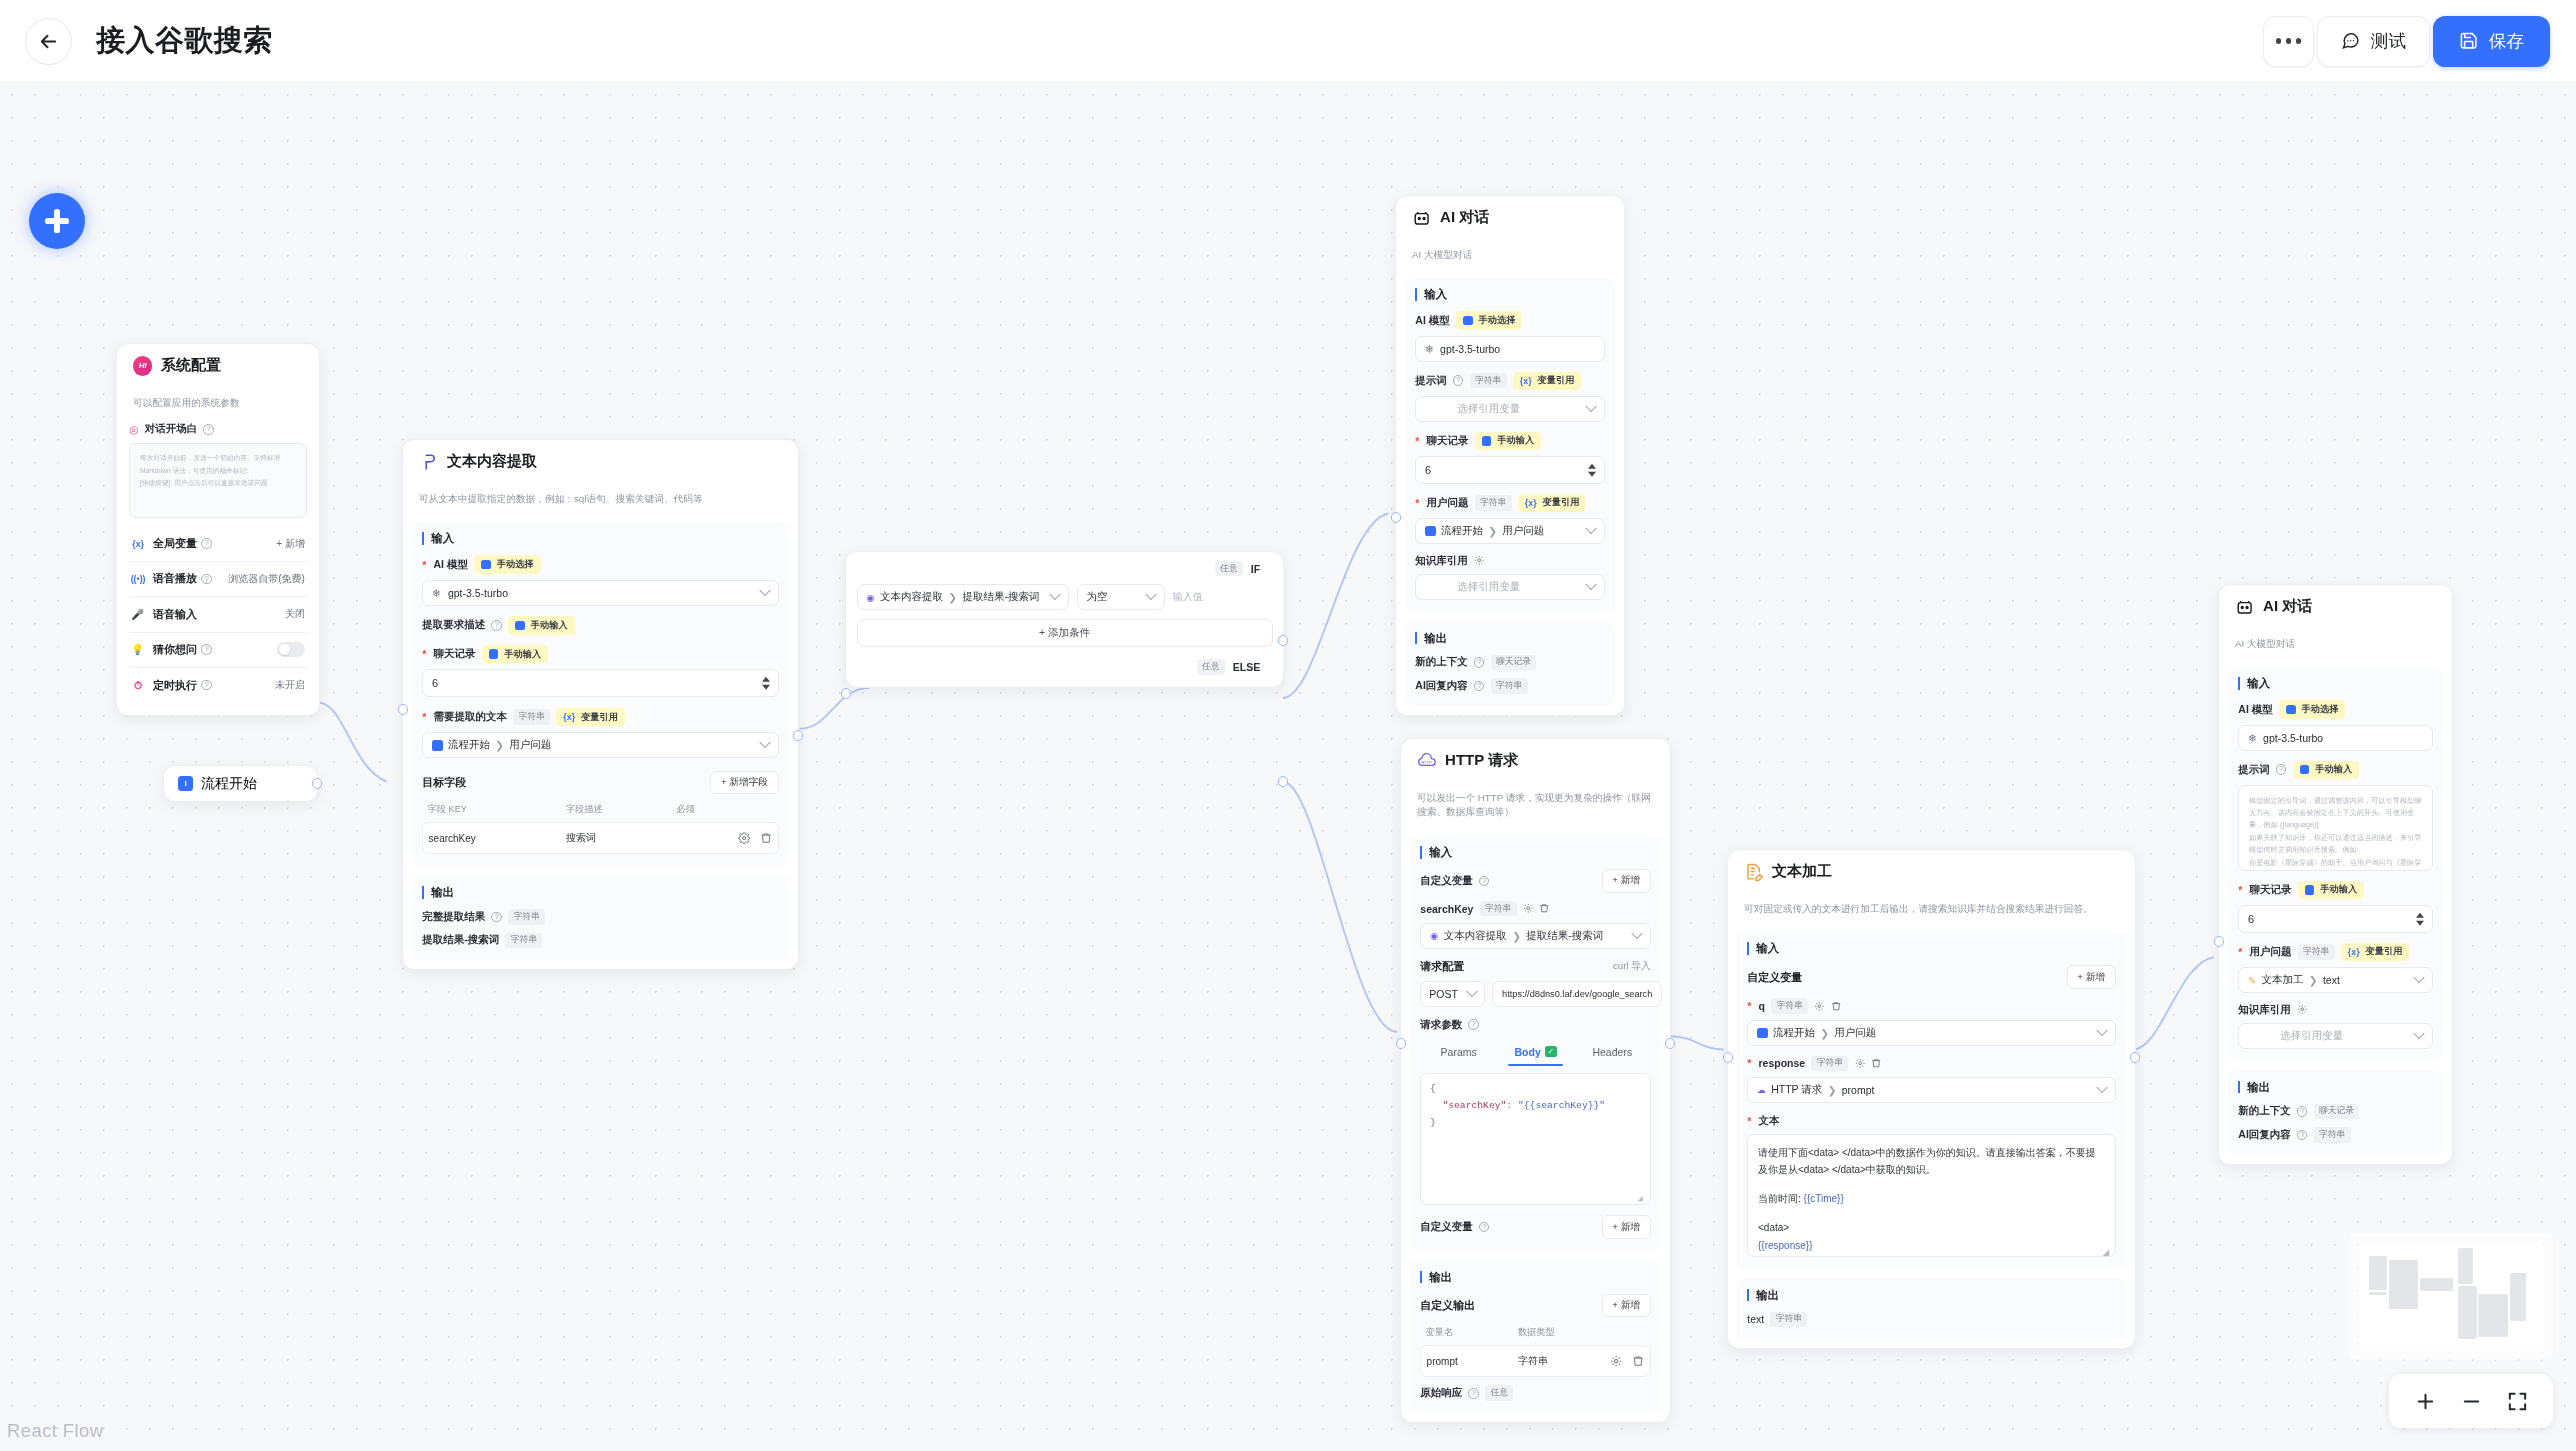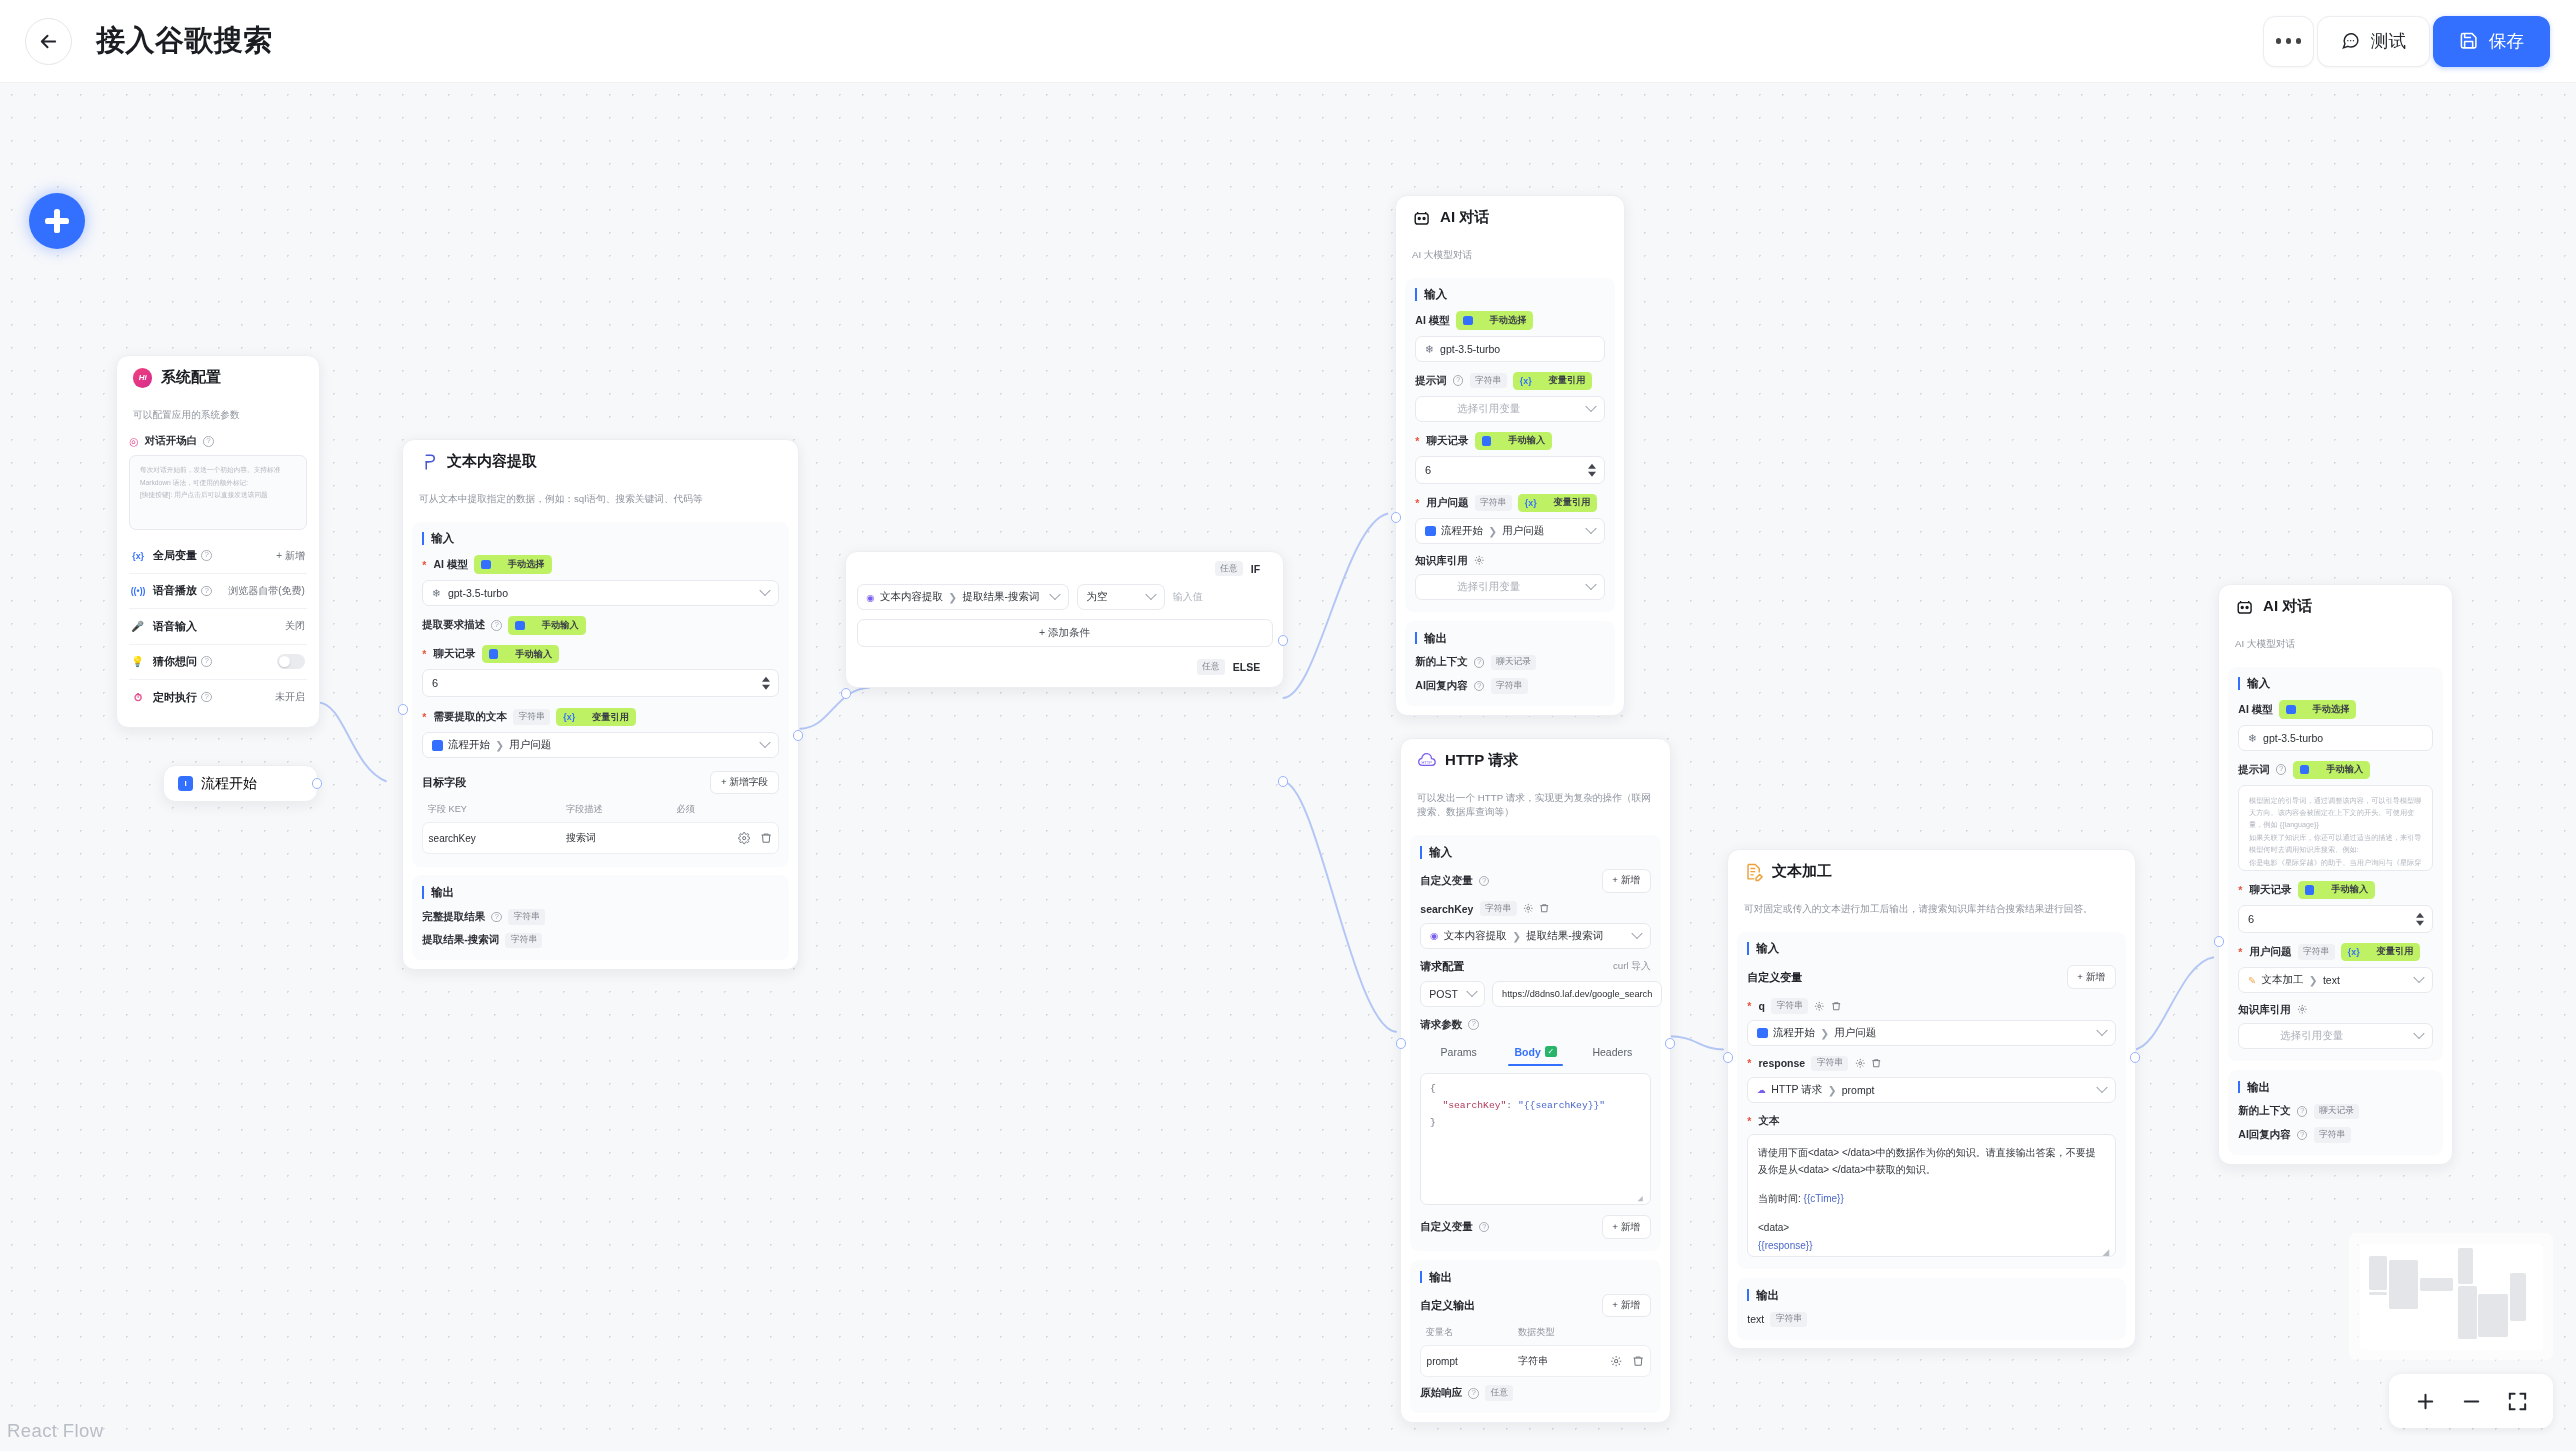--- a/index.html
+++ b/index.html
@@ -107,22 +107,22 @@
   .field-label {
     display:flex; align-items:center; gap:6.2px; flex-wrap:wrap;
     font-size:10.5px; color:#2b2e35; font-weight:600; margin-bottom:6.2px;
   }
   .req:before { content:'*'; color:#e8503a; font-size:10.5px; margin-right:0.9px; vertical-align:top;}
   .tag {
     font-size:8.8px; color:#7d828c; background:#f0f1f4; border-radius:3.5px;
     padding:1.8px 5.3px; font-weight:400;
   }
   .chip {
-    display:inline-flex; align-items:center; gap:17px;
-    font-size:9.2px; color:#3b3f47; background:#bef264; border-radius:4.4px;
+    display:inline-flex; align-items:center; gap:6px;
+    font-size:9.2px; color:#3b3f47; background:#fef9c3; border-radius:4.4px;
     padding:2.6px 7px; font-weight:600;text-align:center;
   }
   .chip .sq { width:9.7px; height:9.7px; border-radius:2.6px; background:#3370ff; display:inline-block; }
   .chip .vx { font-size:8.8px; color:#3370ff; font-weight:700; }
   .qm {
     width:10.5px; height:10.5px; border-radius:50%; border:1px solid #a9aeb7;
     color:#a9aeb7; font-size:8px; line-height:8.8px; text-align:center;
     display:inline-block; font-weight:400;
   }
   .input-box {
@@ -302,21 +302,21 @@
       <path d="M362,705 C392,705 400,780 440,795" stroke="#b3c6f5" stroke-width="2.2" fill="none"></path>
       <path d="M910,735 C945,735 950,690 990,688" stroke="#b3c6f5" stroke-width="2.2" fill="none"></path>
       <path d="M1460,700 C1500,700 1530,500 1580,490" stroke="#b3c6f5" stroke-width="2.2" fill="none"></path>
       <path d="M1460,795 C1500,795 1540,1080 1590,1080" stroke="#b3c6f5" stroke-width="2.2" fill="none"></path>
       <path d="M1900,1085 C1930,1085 1935,1100 1962,1100" stroke="#b3c6f5" stroke-width="2.2" fill="none"></path>
       <path d="M2428,1100 C2460,1100 2480,1000 2520,995" stroke="#b3c6f5" stroke-width="2.2" fill="none"></path>
     </svg>
 
     <div class="add-node-btn"></div>
 
-    <div class="node" style="left:116px; top:272px; width:204px;">
+    <div class="node" style="left:116px; top:260px; width:204px;">
       <div class="node-head">
         <div class="node-title">
           <span class="nicon">
             <span style="width:19.3px;height:19.3px;border-radius:50%;background:linear-gradient(135deg,#f0417c,#d62a8e);color:#fff;font-size:8px;font-weight:700;font-style:italic;display:flex;align-items:center;justify-content:center;">Hi</span>
           </span>
           <span class="ntxt">系统配置</span>
         </div>
         <div class="node-desc">可以配置应用的系统参数</div>
       </div>
       <div style="padding:0 12.3px 12.3px 12.3px;">

